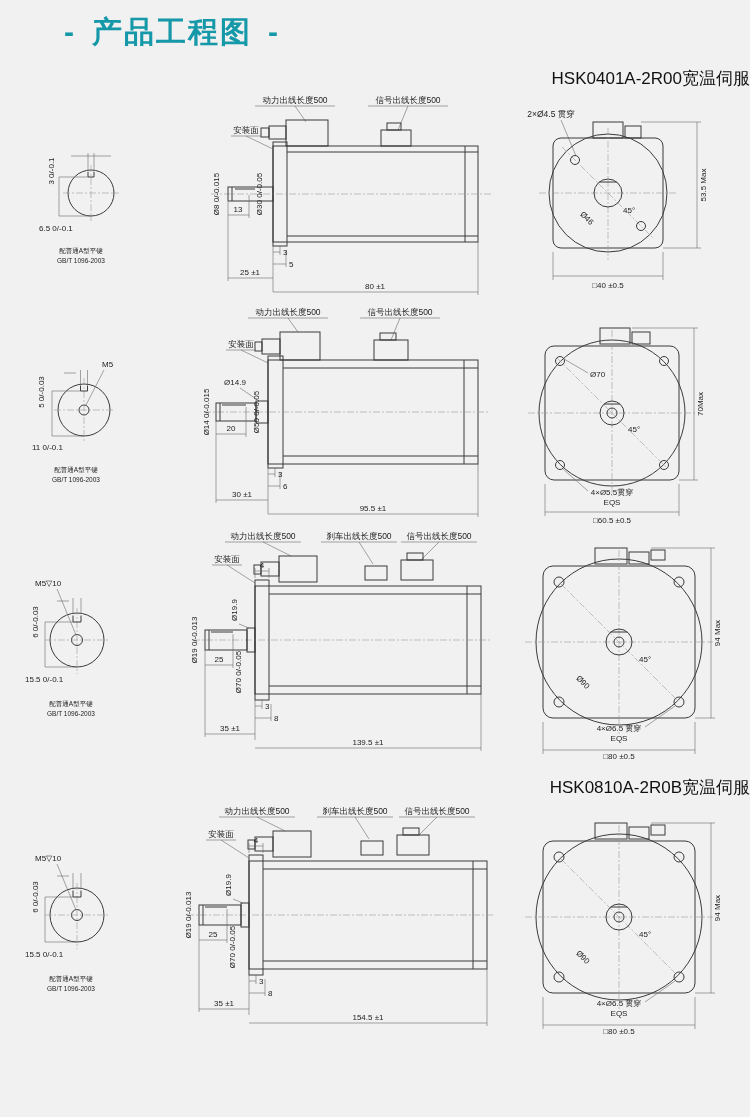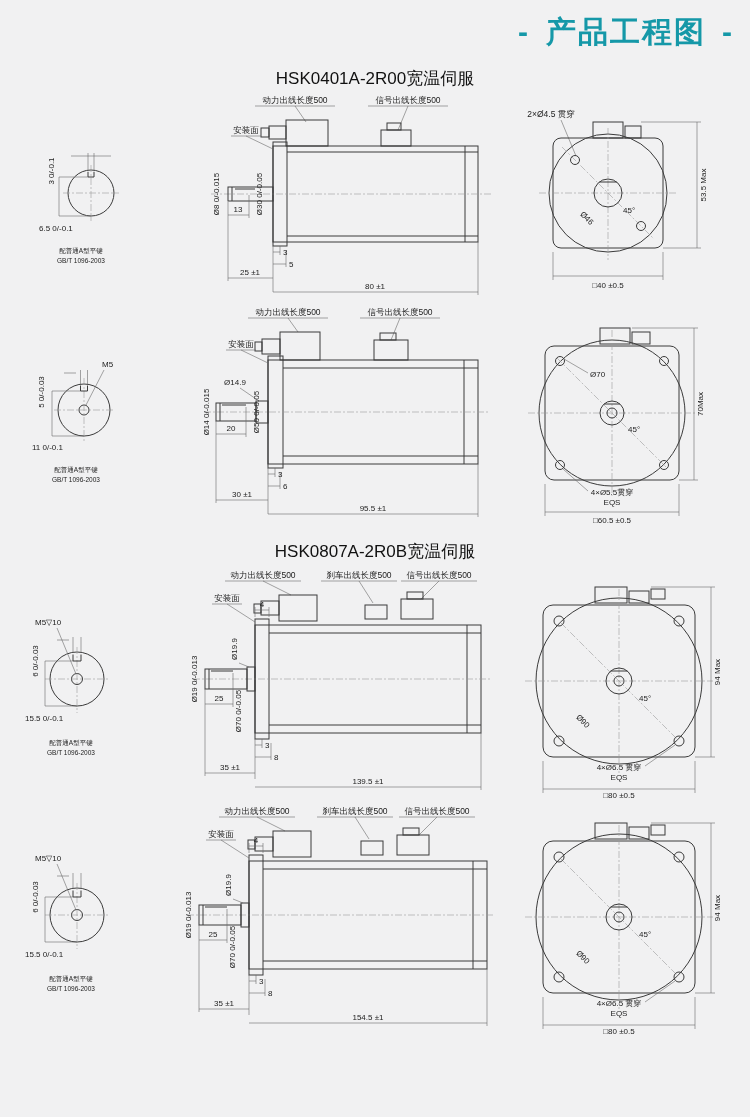--- a/index.html
+++ b/index.html
@@ -1,21 +1,21 @@
 <!DOCTYPE html>
 <html><head>
 <meta charset="utf-8">
 <style>
   html,body{margin:0;padding:0;background:#f1f1f2;}
   .page{width:750px;height:1117px;background:#f1f1f2;overflow:hidden;
         font-family:"Liberation Sans",sans-serif;color:#111;}
-  .header{text-align:right;padding-top:12px;}
+  .header{text-align:left;padding-top:12px;padding-left:48px;}
   .header span{color:#1598a8;font-weight:bold;font-size:30px;letter-spacing:2px;}
   .header .dash{margin:0 16px;font-size:30px;}
-  .sec-title{text-align:center;font-size:17px;font-weight:500;color:#111;
+  .sec-title{text-align:right;font-size:17px;font-weight:500;color:#111;
              margin:14px 0 2px 0;}
   .views{display:flex;align-items:center;justify-content:center;gap:2px;padding:0 6px;}
   svg{display:block;}
   svg text{font-family:"Liberation Sans",sans-serif;fill:#222;}
   .dim{font-size:8px;}
   .lbl{font-size:8.5px;}
   .note{font-size:6.5px;}
   .s{stroke:#3b3b3b;stroke-width:1;fill:none;}
   .d{stroke:#6a6a6a;stroke-width:0.6;fill:none;}
   .cl{stroke:#9a9a9a;stroke-width:0.6;stroke-dasharray:7 2 2 2;fill:none;}
@@ -262,21 +262,20 @@
         <line class="d" x1="45" y1="208" x2="179" y2="208"></line>
         <line class="d" x1="132" y1="24" x2="198" y2="24"></line>
         <line class="d" x1="179" y1="176" x2="198" y2="176"></line>
         <line class="d" x1="194" y1="24" x2="194" y2="176"></line>
       </g>
       <text class="dim" text-anchor="middle" x="112" y="219">□60.5 ±0.5</text>
       <text class="dim" text-anchor="middle" transform="rotate(-90 203 100)" x="203" y="100">70Max</text>
     </svg>
   </div>
 
-  <div class="sec-title">HSK0807A-2R0B宽温伺服</div>
   <div class="views" style="height:236px;">
 
     <svg width="120" height="180" viewBox="0 0 120 180">
       <g>
         <circle class="s" cx="66" cy="86" r="27"></circle>
         <circle class="s" cx="66" cy="86" r="5.5"></circle>
         <line class="cl" x1="34" y1="86" x2="98" y2="86"></line>
         <line class="cl" x1="66" y1="54" x2="66" y2="120"></line>
         <line class="s" x1="62" y1="61.5" x2="62" y2="68"></line>
         <line class="s" x1="70" y1="61.5" x2="70" y2="68"></line>
@@ -398,20 +397,21 @@
         <line class="d" x1="38" y1="224" x2="190" y2="224"></line>
         <line class="d" x1="146" y1="22" x2="210" y2="22"></line>
         <line class="d" x1="190" y1="192" x2="210" y2="192"></line>
         <line class="d" x1="206" y1="22" x2="206" y2="192"></line>
       </g>
       <text class="dim" text-anchor="middle" x="114" y="233">□80 ±0.5</text>
       <text class="dim" text-anchor="middle" transform="rotate(-90 215 107)" x="215" y="107">94 Max</text>
     </svg>
   </div>
 
+  <div class="sec-title">HSK0810A-2R0B宽温伺服</div>
   <div class="views" style="height:236px;">
 
     <svg width="120" height="180" viewBox="0 0 120 180">
       <g>
         <circle class="s" cx="66" cy="86" r="27"></circle>
         <circle class="s" cx="66" cy="86" r="5.5"></circle>
         <line class="cl" x1="34" y1="86" x2="98" y2="86"></line>
         <line class="cl" x1="66" y1="54" x2="66" y2="120"></line>
         <line class="s" x1="62" y1="61.5" x2="62" y2="68"></line>
         <line class="s" x1="70" y1="61.5" x2="70" y2="68"></line>

